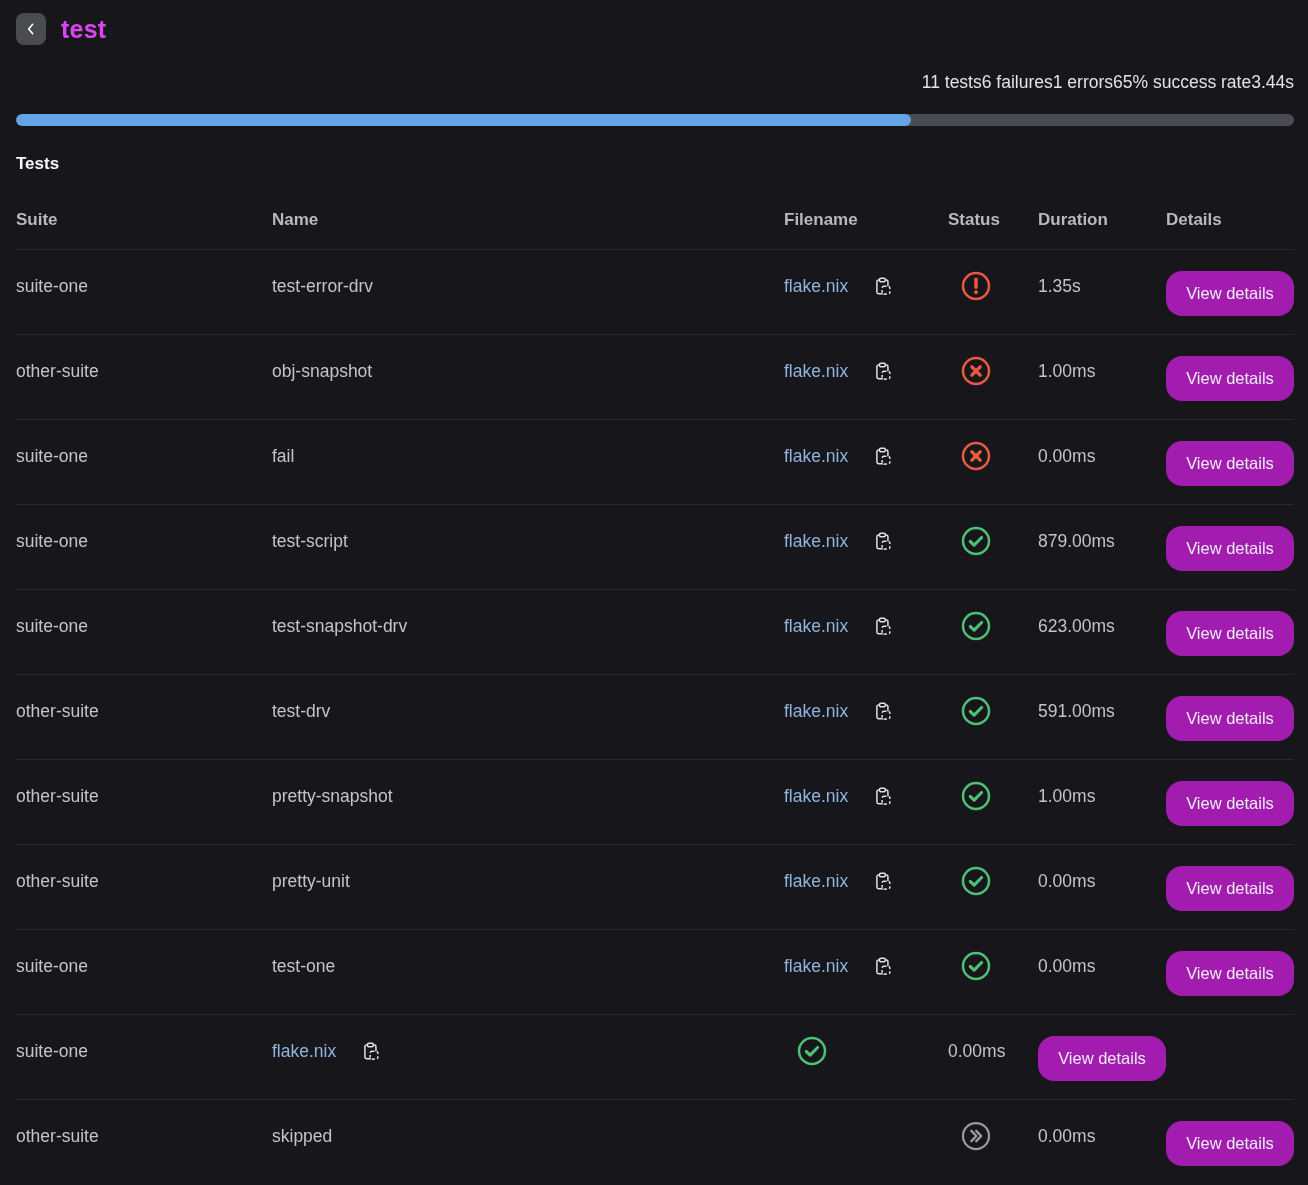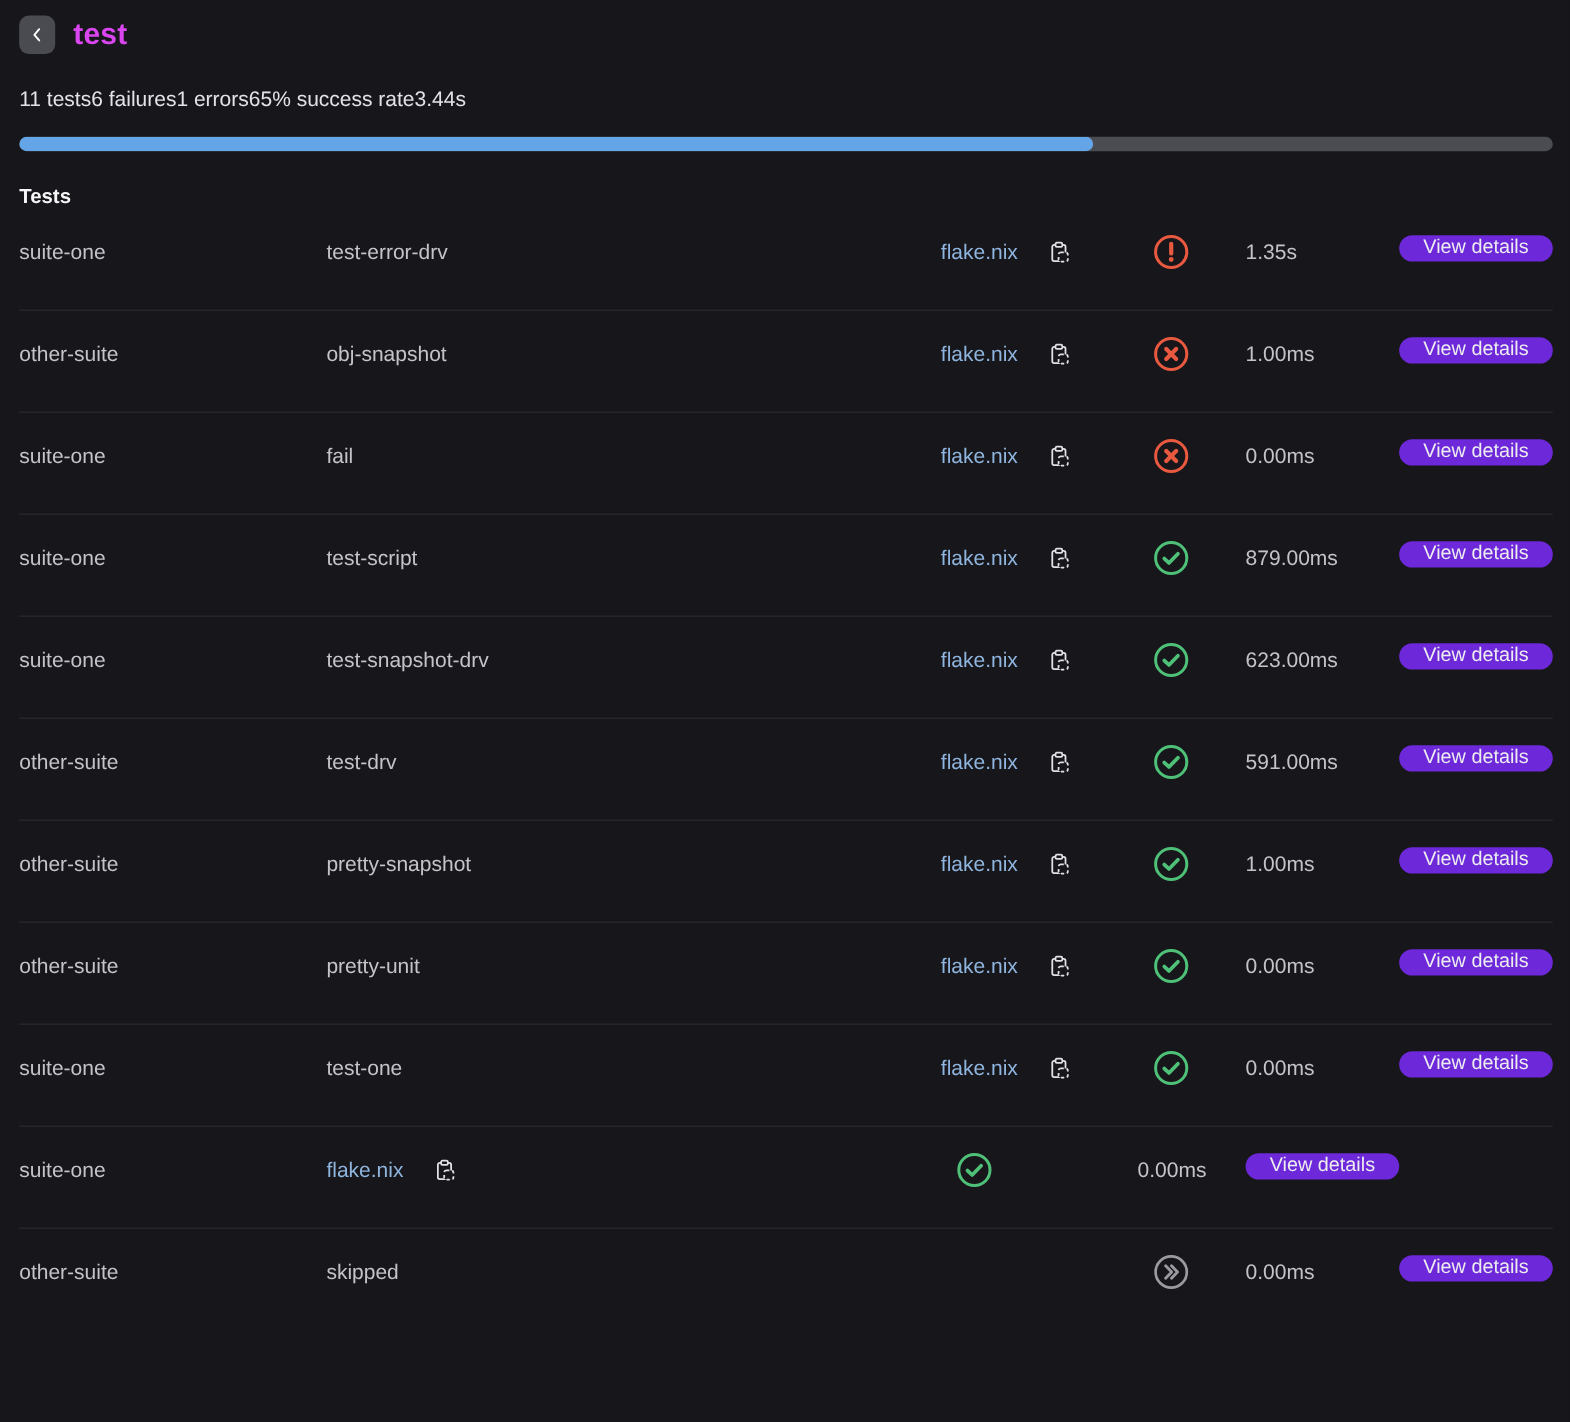--- a/index.html
+++ b/index.html
@@ -16,21 +16,21 @@
   .titlebar { display: flex; align-items: center; gap: 15px; height: 34px; }
   .back-btn {
     width: 30px; height: 32px; border: none; border-radius: 8px;
     background: #4a4a51; display: flex; align-items: center; justify-content: center;
     cursor: pointer; padding: 0;
   }
   .page-title { font-size: 25px; font-weight: 700; color: #d946ef; letter-spacing: .2px; }
 
   
   .summary {
-    display: flex; justify-content: flex-start; align-items: baseline;
+    display: flex; justify-content: flex-end; align-items: baseline;
     margin-top: 26px; font-size: 17.5px; color: #e3e3e7;
   }
   .progress-track {
     margin-top: 21px; height: 12px; border-radius: 6px;
     background: #4b4b52; overflow: hidden;
   }
   .progress-fill { height: 100%; border-radius: 6px; background: #64a5e8; }
 
   
   .section-heading {
@@ -69,22 +69,22 @@
 
   .status-cell { padding-left: 13px; margin-top: -3px; }
   .status-icon { display: none; }
   .st-error   .icon-error   { display: block; }
   .st-failure .icon-failure { display: block; }
   .st-success .icon-success { display: block; }
   .st-skipped .icon-skipped { display: block; }
 
   .details-cell { margin-top: -3px; }
   .view-details-btn {
-    width: 100%; height: 22px; border: none; border-radius: 16px;
-    background: #6d28d9; color: #ededf0; font-size: 16.5px;
+    width: 100%; height: 45px; border: none; border-radius: 16px;
+    background: #a21caf; color: #ededf0; font-size: 16.5px;
     font-family: "Liberation Sans", sans-serif; cursor: pointer;
   }
 </style>
 </head>
 <body>
 
 <div class="page">
 
   <div class="titlebar">
     <button class="back-btn">
@@ -104,20 +104,28 @@
     <span>65% success rate</span>
     <span>3.44s</span>
   </div>
 
   <div class="progress-track">
     <div class="progress-fill" id="progress-fill" style="width: 70%;"></div>
   </div>
 
   <h2 class="section-heading">Tests</h2>
 
+  <div class="grid-row thead">
+    <span>Suite</span>
+    <span>Name</span>
+    <span>Filename</span>
+    <span>Status</span>
+    <span>Duration</span>
+    <span>Details</span>
+  </div>
 
   <div id="rows">
       <div class="grid-row trow st-error">
     <span class="cell">suite-one</span>
     <span class="cell">test-error-drv</span>
     <span class="cell filename-cell">
       <a class="file-link">flake.nix</a>
       <button class="copy-btn">
         <span style="display:flex">
           <svg width="21" height="21" viewBox="0 0 24 24" fill="none" stroke="#e2e2e6" stroke-width="1.7" stroke-linejoin="round">

